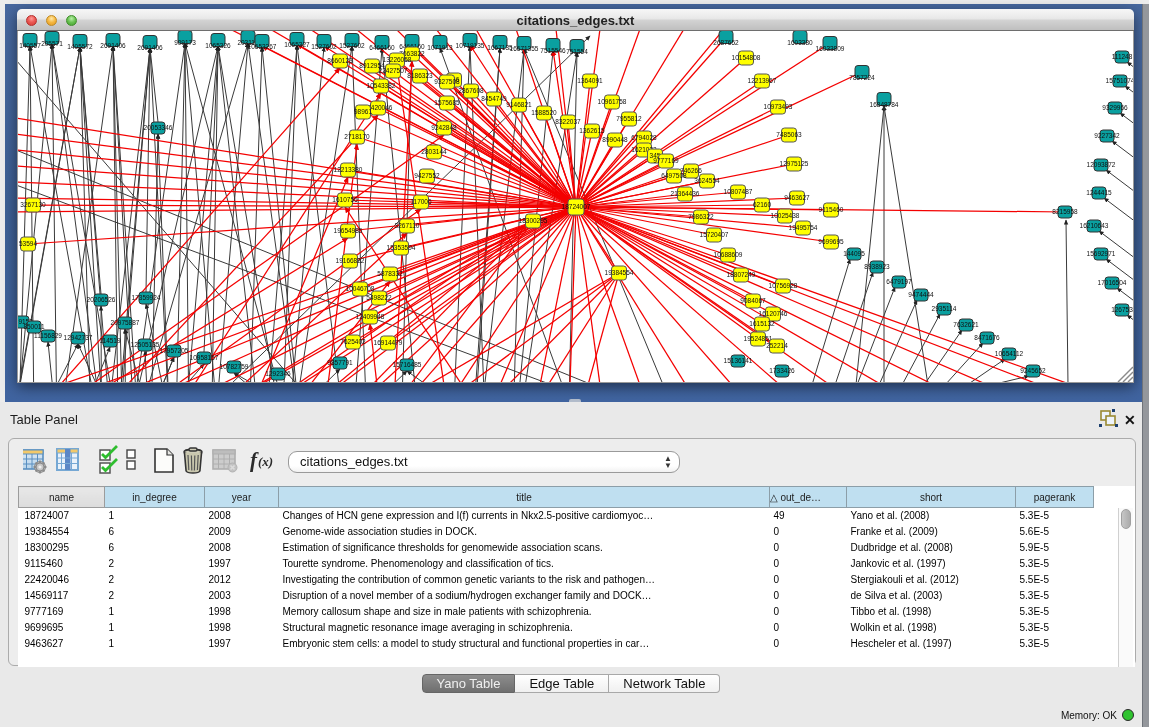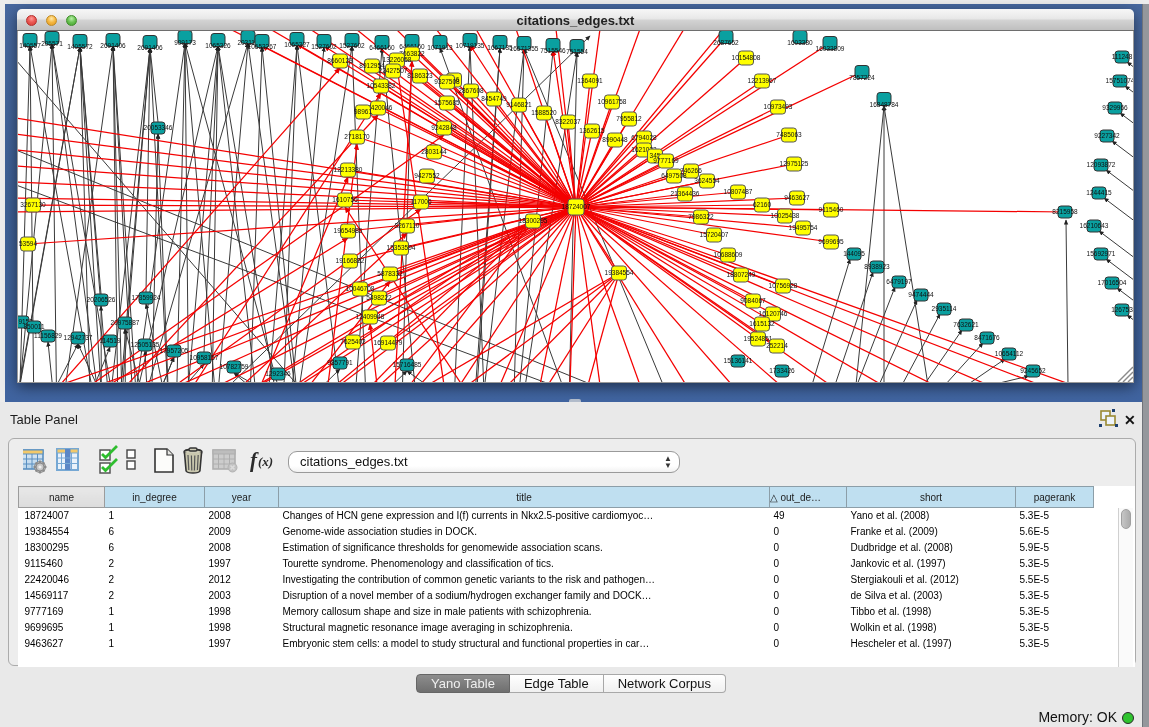--- a/index.html
+++ b/index.html
@@ -56,21 +56,21 @@
 #vscroll { position:absolute; left:1100px; top:22px; width:15px; height:159px; background:#fafafa; border-left:1px solid #d0d0d0;}
 #vthumb { position:absolute; left:2px; top:1px; width:10px; height:20px; background:linear-gradient(90deg,#c6c6c6,#ababab); border-radius:5px; border:1px solid #a0a0a0;}
 
 #tabs { position:absolute; left:0; top:272px; width:1142px; height:20px; text-align:center; }
 .seg { display:inline-block; height:19px; line-height:18px; font-size:13px; color:#111;
   background:linear-gradient(180deg,#ffffff,#f0f0f0); border:1px solid #a8a8a8; border-left:none;
   padding:0 14px; vertical-align:top;}
 .seg.first { border-left:1px solid #a8a8a8; border-radius:4px 0 0 4px; }
 .seg.last { border-radius:0 4px 4px 0; }
 .seg.sel { background:linear-gradient(180deg,#8d8d8d,#6f6f6f); color:#efefef; border-color:#666; }
-#memline { position:absolute; right:8px; top:307px; font-size:14px; color:#111; }
+#memline { position:absolute; right:8px; top:307px; font-size:10px; color:#111; }
 #memdot { display:inline-block; width:12px; height:12px; border-radius:50%;
   background:#2fc32f; border:1.5px solid #2a2a2a; vertical-align:-2px; margin-left:5px;}
 </style>
 </head>
 <body>
 <div id="stage">
   <div id="topstrip"></div>
   <div id="lstrip"></div>
   <div id="desktop"></div>
   <div style="position:absolute;left:569px;top:399px;width:12px;height:6px;background:#c8ccd4;border-radius:2px 2px 0 0;opacity:.85"></div>
@@ -816,17 +816,17 @@
                 <td>5.3E-5</td>
               </tr>
         </tbody>
           </table>
         <div id="vscroll">
             <div id="vthumb"></div>
           </div>
       </div>
     </div>
     <div id="tabs">
-      <span class="seg first sel">Yano Table</span><span class="seg">Edge Table</span><span class="seg last">Network Corpus</span>
+      <span class="seg first sel">Yano Table</span><span class="seg">Edge Table</span><span class="seg last">Network Table</span>
     </div>
     <div id="memline">Memory: OK<span id="memdot"></span></div>
   </div>
 </div>
 
 </body></html>

